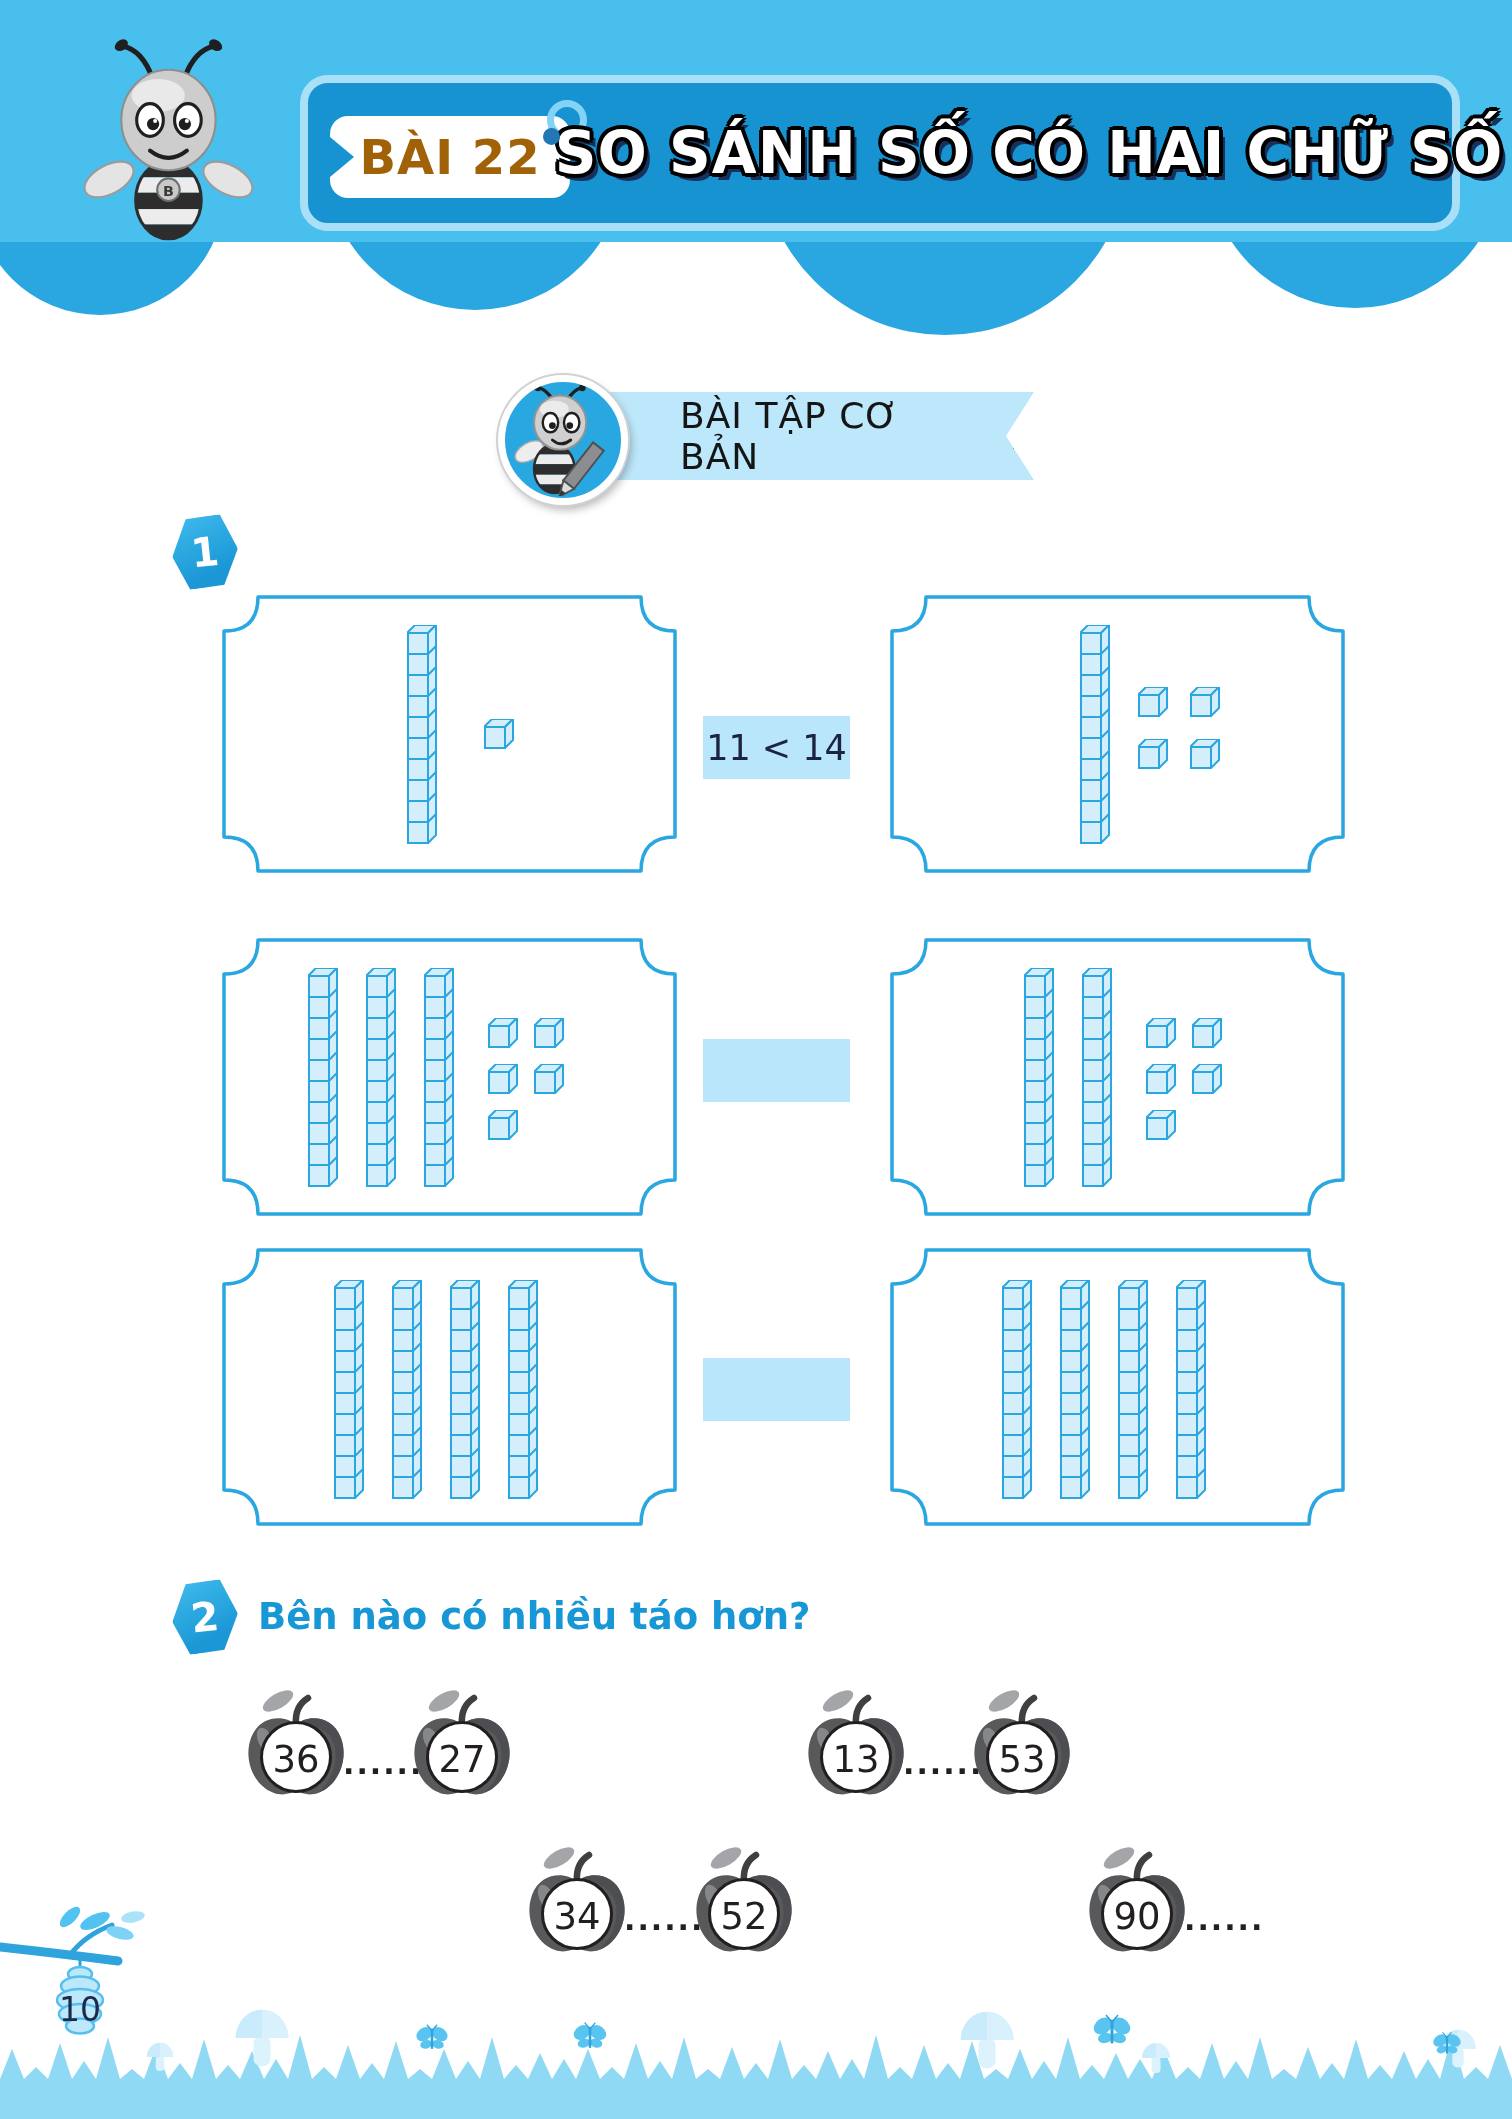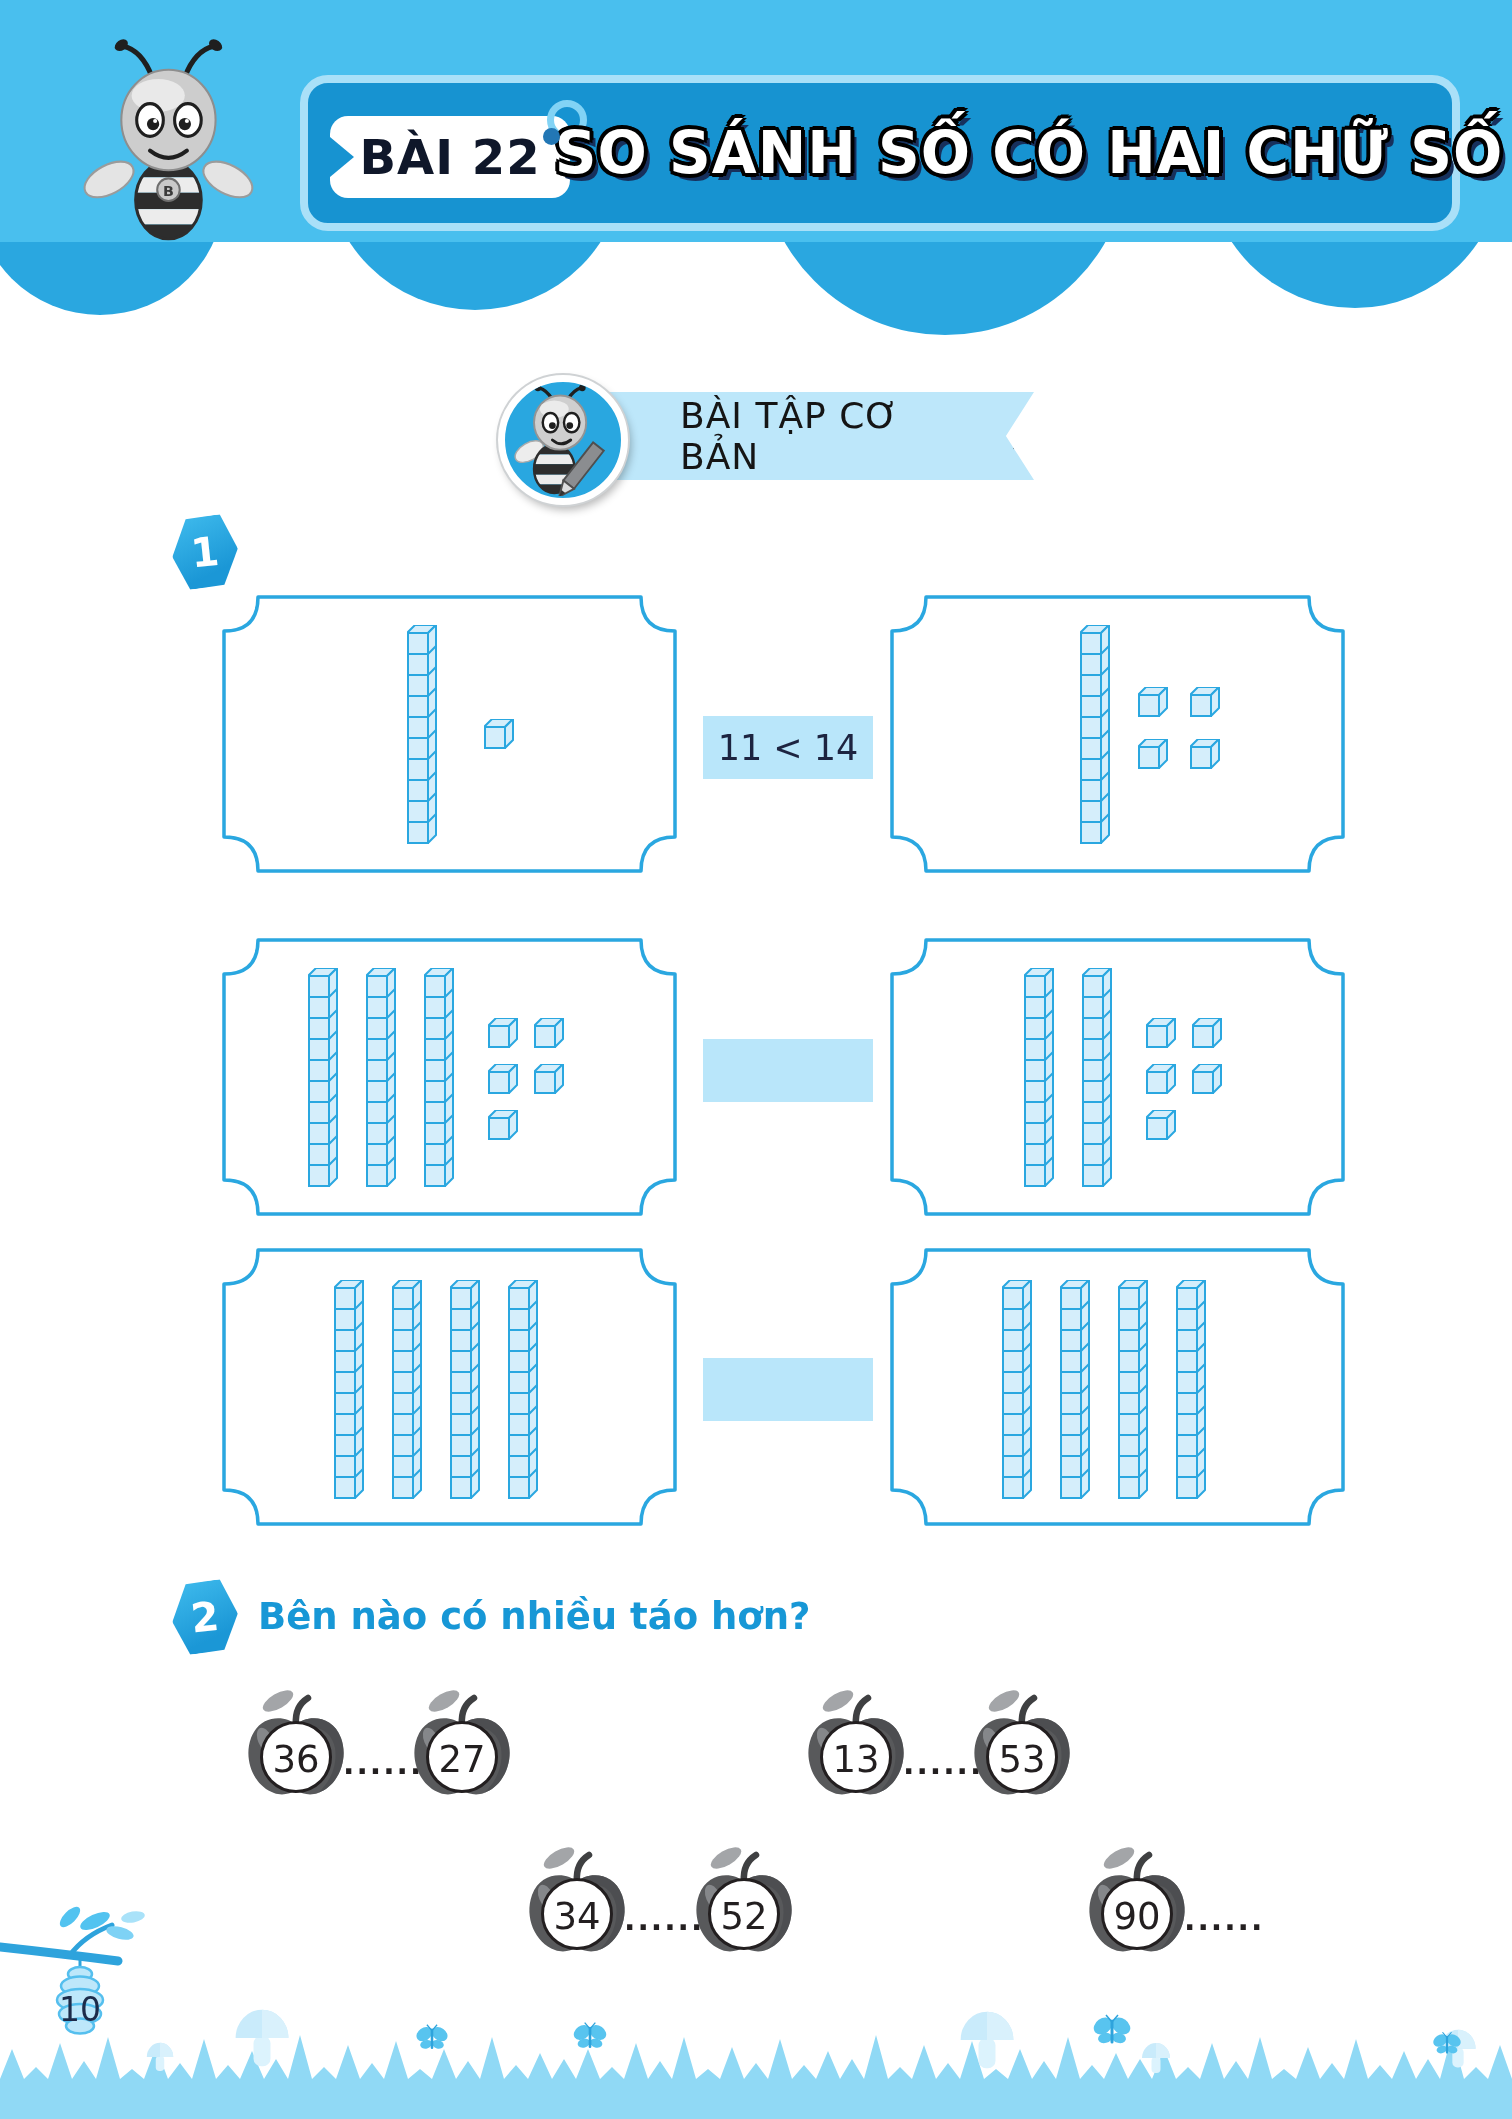--- a/index.html
+++ b/index.html
@@ -8,21 +8,21 @@
         font-family:"DejaVu Sans","Liberation Sans",sans-serif;}
   .a{position:absolute}
 
   
   .band{left:0;top:0;width:1512px;height:242px;background:#49BFEE;z-index:2}
   .cloud{border-radius:50%;background:#2AA7E0;z-index:1}
   .titlebox{left:300px;top:75px;width:1160px;height:156px;background:#1793D1;
             border:8px solid #A9E0F8;border-radius:28px;z-index:3}
   .lesson-tag{left:330px;top:116px;width:240px;height:82px;background:#fff;border-radius:18px;
               z-index:4;display:flex;align-items:center;justify-content:center;
-              font-weight:bold;font-size:48px;color:#0f172a;letter-spacing:1px}
+              font-weight:bold;font-size:48px;color:#a16207;letter-spacing:1px}
   .tag-notch{left:330px;top:137px;width:0;height:0;z-index:5;
              border-top:20px solid transparent;border-bottom:20px solid transparent;
              border-left:24px solid #1793D1}
   .tag-ring{left:547px;top:100px;width:40px;height:40px;border:7px solid #82D3F5;border-radius:50%;z-index:5}
   .tag-dot{left:543px;top:128px;width:17px;height:17px;background:#2277B5;border-radius:50%;z-index:6}
   .main-title{left:606px;top:88px;width:846px;height:130px;z-index:5;display:flex;align-items:center;justify-content:center;
       font-weight:bold;font-size:58px;color:#fff;letter-spacing:1px;white-space:nowrap;
       text-shadow:-3px -3px 0 #000,3px -3px 0 #000,-3px 3px 0 #000,3px 3px 0 #000,
                   -4px 0 0 #000,4px 0 0 #000,0 -4px 0 #000,0 4px 0 #000,6px 7px 0 #17305c}
   .bee-wrap{left:78px;top:36px;z-index:7}
@@ -41,21 +41,21 @@
   .hex{width:66px;height:72px;z-index:2;display:flex;align-items:center;justify-content:center;
        clip-path:polygon(26% 2%,78% 0%,100% 50%,74% 98%,22% 100%,0% 52%);
        background:linear-gradient(160deg,#3FBBED 0%,#1B97D6 75%);transform:rotate(-6deg);
        font-weight:bold;font-size:40px;color:#fff}
   .ex-label{font-weight:bold;font-size:37px;color:#1797D6;white-space:nowrap}
 
   
   .blockbox{width:455px;height:278px}
   .frame{left:0;top:0}
   .rod,.cube{position:absolute}
-  .answer{left:703px;width:170px;height:63px;background:#B9E6FA;display:flex;align-items:center;justify-content:center;
+  .answer{left:703px;width:147px;height:63px;background:#B9E6FA;display:flex;align-items:center;justify-content:center;
           font-size:35px;color:#1D2440}
 
   
   .apple{width:112px;height:118px}
   .apple-num{position:absolute;left:0;top:50px;width:112px;text-align:center;
              font-size:37px;color:#231F20}
   .dots{position:absolute;width:72px;text-align:center;font-weight:bold;font-size:30px;
         letter-spacing:2px;color:#231F20}
 
   

